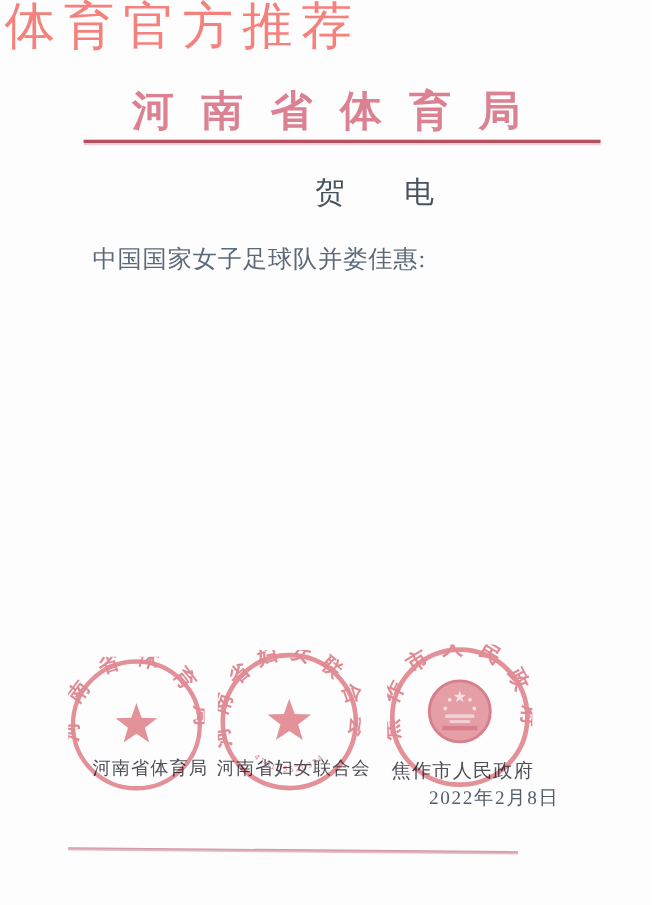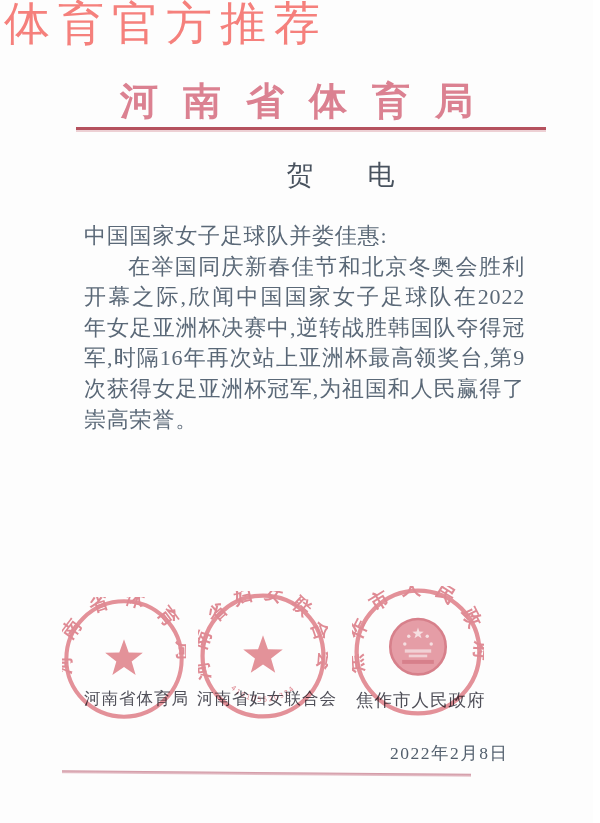--- a/index.html
+++ b/index.html
@@ -51,21 +51,21 @@
   .body-text p { margin:0; text-indent:2em; }
   .body-text p.salutation { text-indent:0; }
 
   .sig-name {
     position:absolute;
     font-size:16.5px; letter-spacing:1px;
     color:#4f4f58; white-space:nowrap;
     z-index:1;
   }
   .sig-date {
-    position:absolute; left:390px; top:741px;
+    position:absolute; left:390px; top:713px;
     font-size:17.5px; letter-spacing:1.5px;
     color:#525f6d; white-space:nowrap;
     z-index:1;
   }
   svg.seal {
     position:absolute;
     mix-blend-mode:multiply;
     opacity:.88;
     z-index:2;
   }
@@ -87,21 +87,20 @@
 
   <div class="watermark">体育官方推荐</div>
 
   <div class="letterhead">河南省体育局</div>
   <div class="head-rule"></div>
 
   <div class="doc-title">贺　　电</div>
 
   <div class="body-text">
     <p class="salutation">中国国家女子足球队并娄佳惠:</p>
-    <p>在举国同庆新春佳节和北京冬奥会胜利开幕之际,欣闻中国国家女子足球队在2022年女足亚洲杯决赛中,逆转战胜韩国队夺得冠军,时隔16年再次站上亚洲杯最高领奖台,第9次获得女足亚洲杯冠军,为祖国和人民赢得了崇高荣誉。</p>
   </div>
 
   <div class="sig-name" style="left:84px; top:688px;">河南省体育局</div>
   <div class="sig-name" style="left:197px; top:688px;">河南省妇女联合会</div>
   <div class="sig-name" style="left:356px; top:688px; font-size:17.5px;">焦作市人民政府</div>
   <div class="sig-date">2022年2月8日</div>
 
   <svg class="seal" style="left:62px; top:597px; width:124px; height:124px;" viewBox="0 0 200 200">
     <defs>
       <path id="arc1" d="M 22,138 A 87,87 0 1 1 178,138" fill="none"></path>

